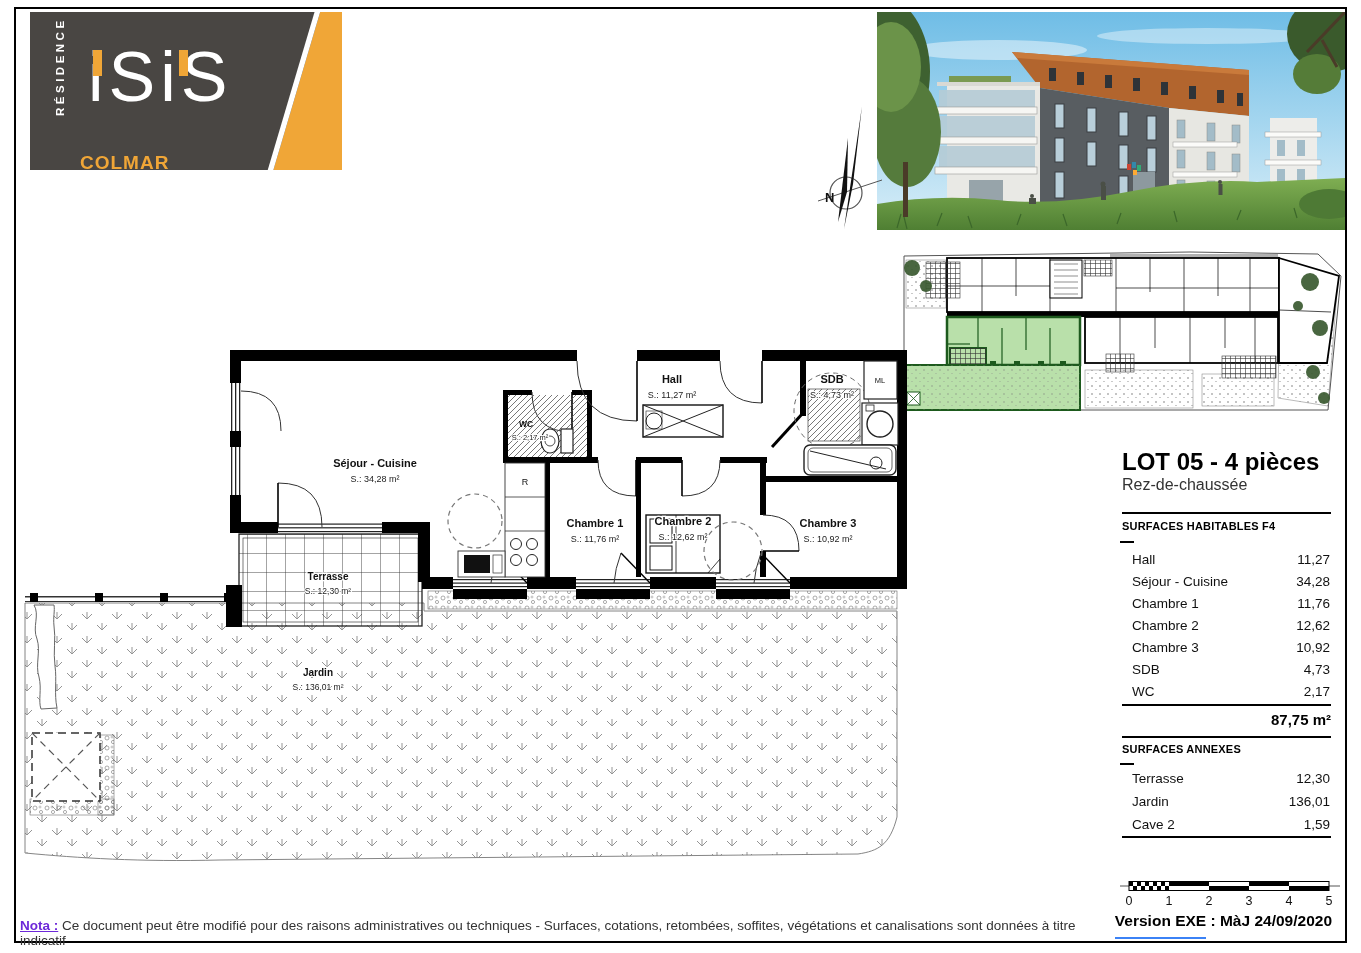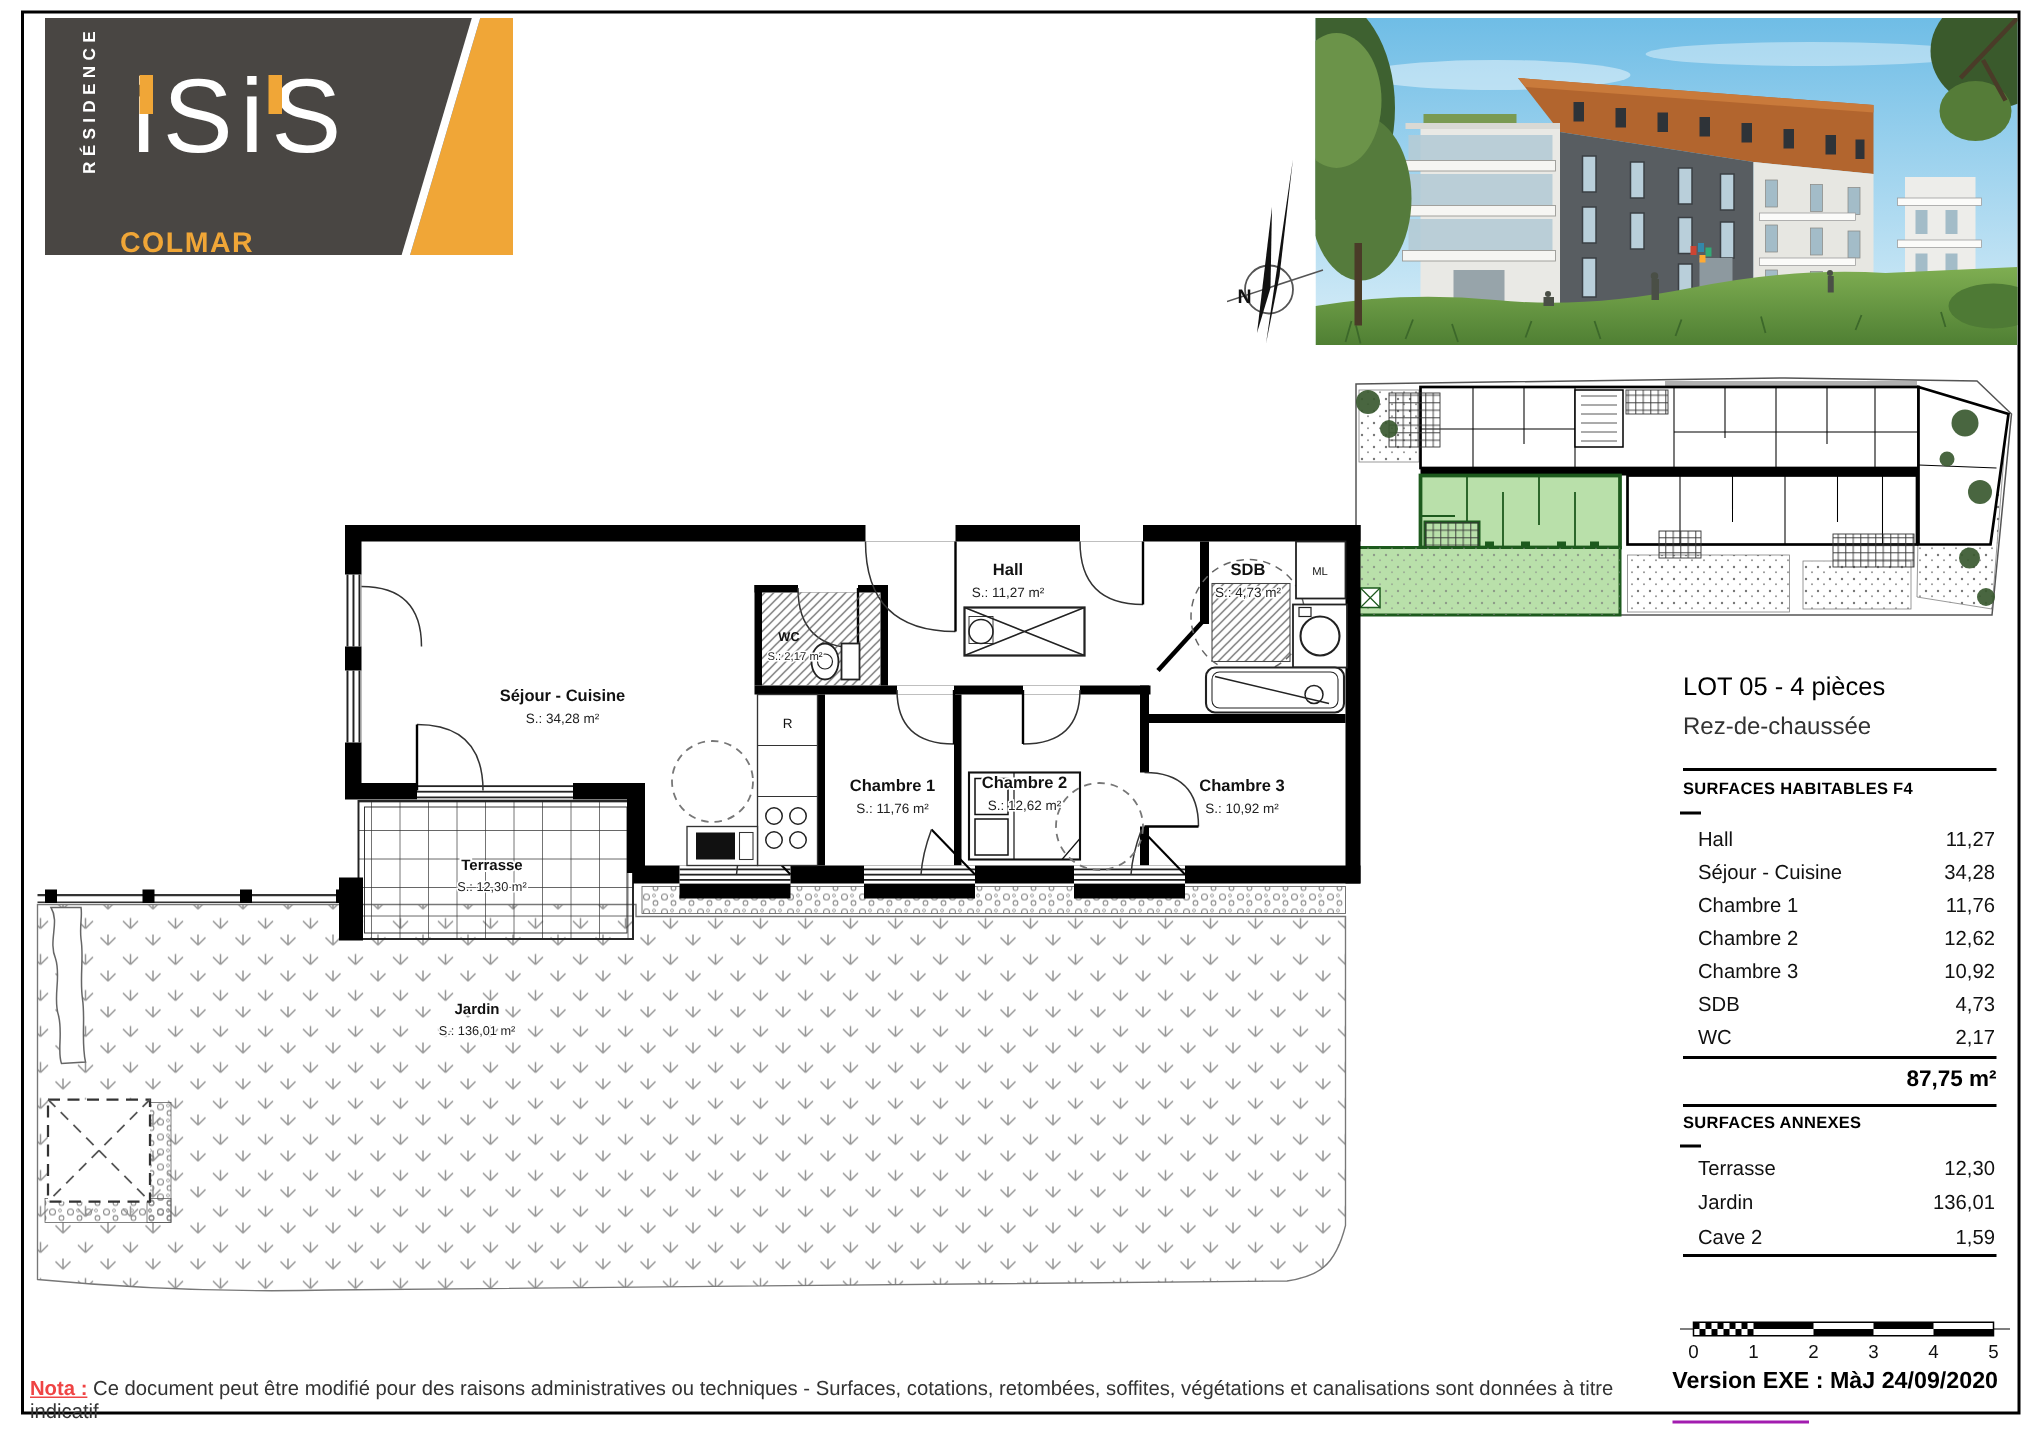--- a/index.html
+++ b/index.html
@@ -17,35 +17,35 @@
   .logo-res{position:absolute;left:24px;top:18px;height:86px;color:#fff;
      writing-mode:vertical-rl;transform:rotate(180deg);
      font-size:11.5px;font-weight:bold;letter-spacing:3.5px;}
   .logo-isis{position:absolute;left:58px;top:30px;font-size:70px;line-height:1;
      color:#fff;letter-spacing:5px;font-weight:400;}
   .logo-bar{position:absolute;width:9px;height:26px;background:#F0A637;top:38px;}
   .logo-colmar{position:absolute;left:50px;top:124px;font-size:19px;font-weight:bold;
      color:#F0A637;letter-spacing:1px;margin-top:16px;}
 
   
-  .lot-title{position:absolute;left:1122px;top:448px;font-size:17px;font-weight:normal;}
+  .lot-title{position:absolute;left:1122px;top:448px;font-size:24px;font-weight:bold;}
   .lot-floor{position:absolute;left:1122px;top:476px;font-size:16px;color:#333;}
   .rule{position:absolute;background:#000;height:2px;width:209px;left:1122px;}
   .tick-rule{position:absolute;background:#000;height:2px;width:14px;left:1120px;}
   .tbl-header{position:absolute;left:1122px;font-size:11px;font-weight:bold;letter-spacing:.2px;}
   .trow{position:absolute;left:1122px;width:209px;font-size:13.5px;color:#111;}
   .trow .lbl{position:absolute;left:10px;top:0;}
   .trow .val{position:absolute;right:1px;top:0;}
   .total-row{position:absolute;left:1122px;width:209px;font-size:15px;font-weight:bold;text-align:right;}
 
   .nota{position:absolute;left:20px;top:918px;width:1100px;font-size:13.5px;color:#333;}
-  .nota b{color:#ef4444;text-decoration:underline;}
+  .nota b{color:#6d28d9;text-decoration:underline;}
   .version{position:absolute;left:1020px;top:912px;width:312px;text-align:right;
      font-size:15.5px;font-weight:bold;color:#000;}
-  .version .vlabel{border-bottom:2px solid #a21caf;padding-bottom:18px;}
+  .version .vlabel{border-bottom:2px solid #3b82f6;padding-bottom:8px;}
 
   svg text{font-family:"Liberation Sans",sans-serif;}
   .rname{font-size:11px;font-weight:bold;fill:#111;text-anchor:middle;paint-order:stroke;stroke:#fff;stroke-width:2.5px;}
   .rarea{font-size:9px;fill:#222;text-anchor:middle;paint-order:stroke;stroke:#fff;stroke-width:2px;}
   .rtiny{font-size:8.5px;font-weight:bold;fill:#111;text-anchor:middle;}
   .sbar-num{font-size:12.5px;fill:#111;text-anchor:middle;}
 </style>
 </head>
 <body>
 

